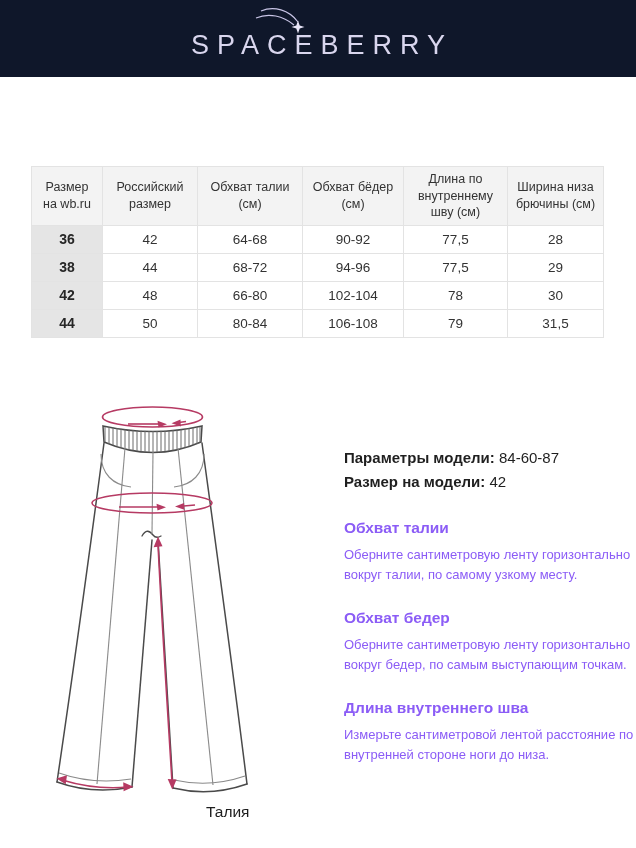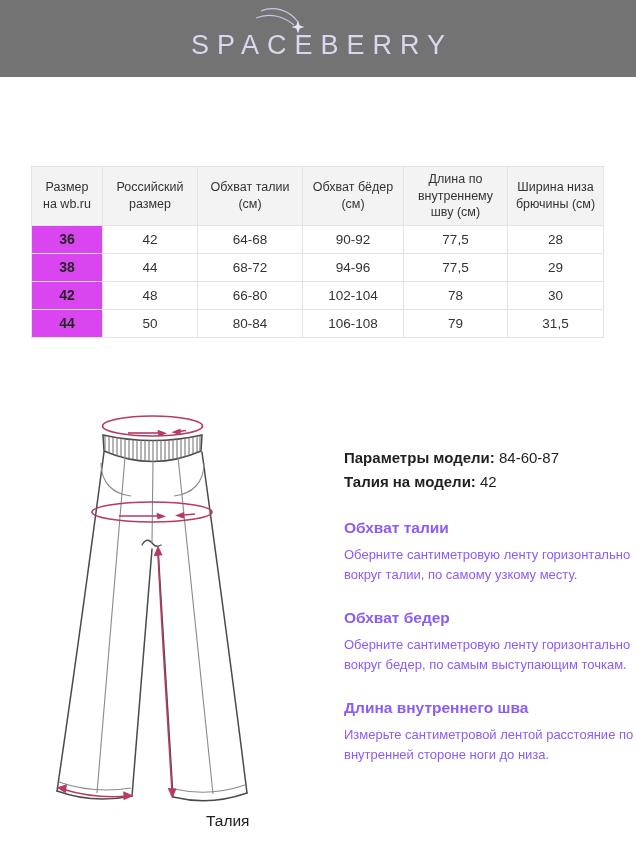--- a/index.html
+++ b/index.html
@@ -10,21 +10,21 @@
     background: #ffffff;
     font-family: "Liberation Sans", sans-serif;
     color: #2b2b2b;
     overflow: hidden;
   }
 
   
   .brand-band {
     position: absolute; left: 0; top: 0;
     width: 636px; height: 77px;
-    background: #737373;
+    background: #0f172a;
   }
   .logo-wrap {
     position: absolute; left: 0; top: 0; width: 100%; height: 100%;
     display: flex; align-items: center; justify-content: center;
   }
   .logo-text {
     font-size: 27px;
     font-weight: 300;
     letter-spacing: 8px;
     color: #d9d6ee;
@@ -58,29 +58,29 @@
     color: #333333;
     padding: 4px 6px;
   }
   .size-table tbody td {
     height: 28px;
     font-size: 13.5px;
     color: #333333;
     background: #ffffff;
   }
   .size-table tbody th.rowhead {
-    background: #d946ef;
+    background: #e5e5e5;
     font-size: 14px;
     font-weight: 700;
     color: #262626;
   }
 
   
   .diagram {
-    position: absolute; left: 25px; top: 395px;
+    position: absolute; left: 25px; top: 386px;
     width: 262px; height: 445px;
   }
   .diagram svg { position: absolute; left: 0; top: 0; }
   .diag-label {
     position: absolute;
     font-size: 15.5px;
     font-weight: 500;
     color: #1e1e1e;
     line-height: 24px;
     white-space: nowrap;
@@ -237,21 +237,21 @@
   <div class="diag-label" style="left:181px; top:414px;">Талия</div>
 
 </div>
 
 <div class="info-col">
   <div class="model-line">
     <span class="lbl">Параметры модели:</span>
     <span class="val">84-60-87</span>
   </div>
   <div class="model-line">
-    <span class="lbl">Талия на модели:</span>
+    <span class="lbl">Размер на модели:</span>
     <span class="val">42</span>
   </div>
 
   <div class="measure-section">
     <h3>Обхват талии</h3>
     <p>Оберните сантиметровую ленту горизонтально вокруг талии, по самому узкому месту.</p>
   </div>
   <div class="measure-section">
     <h3>Обхват бедер</h3>
     <p>Оберните сантиметровую ленту горизонтально вокруг бедер, по самым выступающим точкам.</p>

